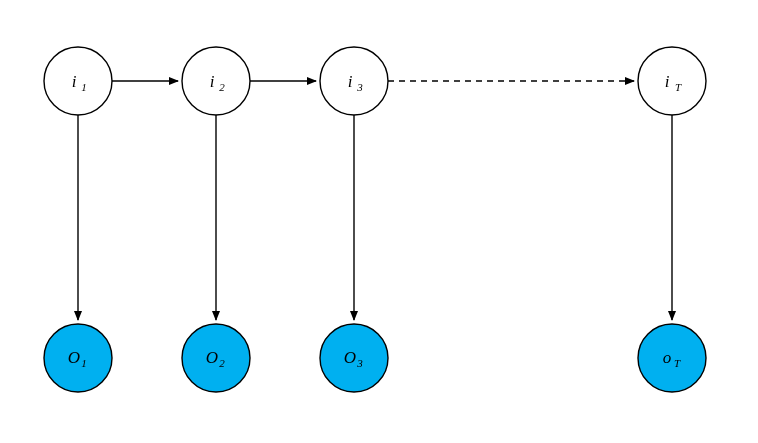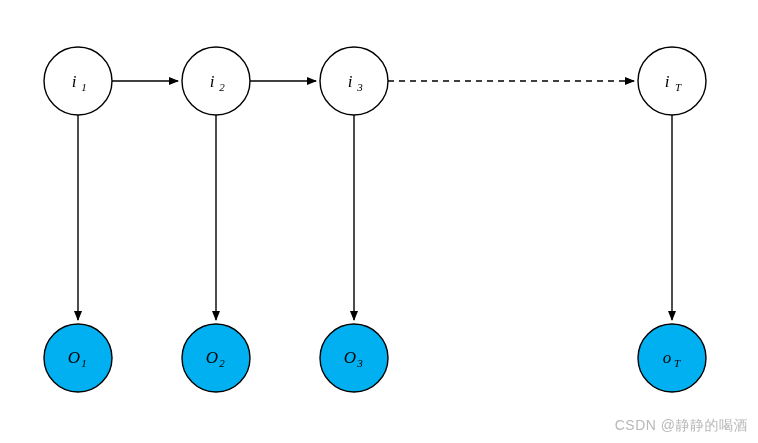--- a/index.html
+++ b/index.html
@@ -110,15 +110,14 @@
         <text class="node-sub" x="360" y="367" text-anchor="middle" font-size="10">3</text>
       </g>
       <g>
         <circle cx="672" cy="358" r="34" fill="#00b0f0" stroke="#000000" stroke-width="1.4"></circle>
         <text class="node-label" x="667" y="363" text-anchor="middle" font-size="14">o</text>
         <text class="node-sub" x="677" y="367" text-anchor="middle" font-size="10">T</text>
       </g>
     </g>
   </svg>
 
-  <div class="watermark">CSDN @静静的喝酒</div>
 
 </div>
 
 </body></html>

